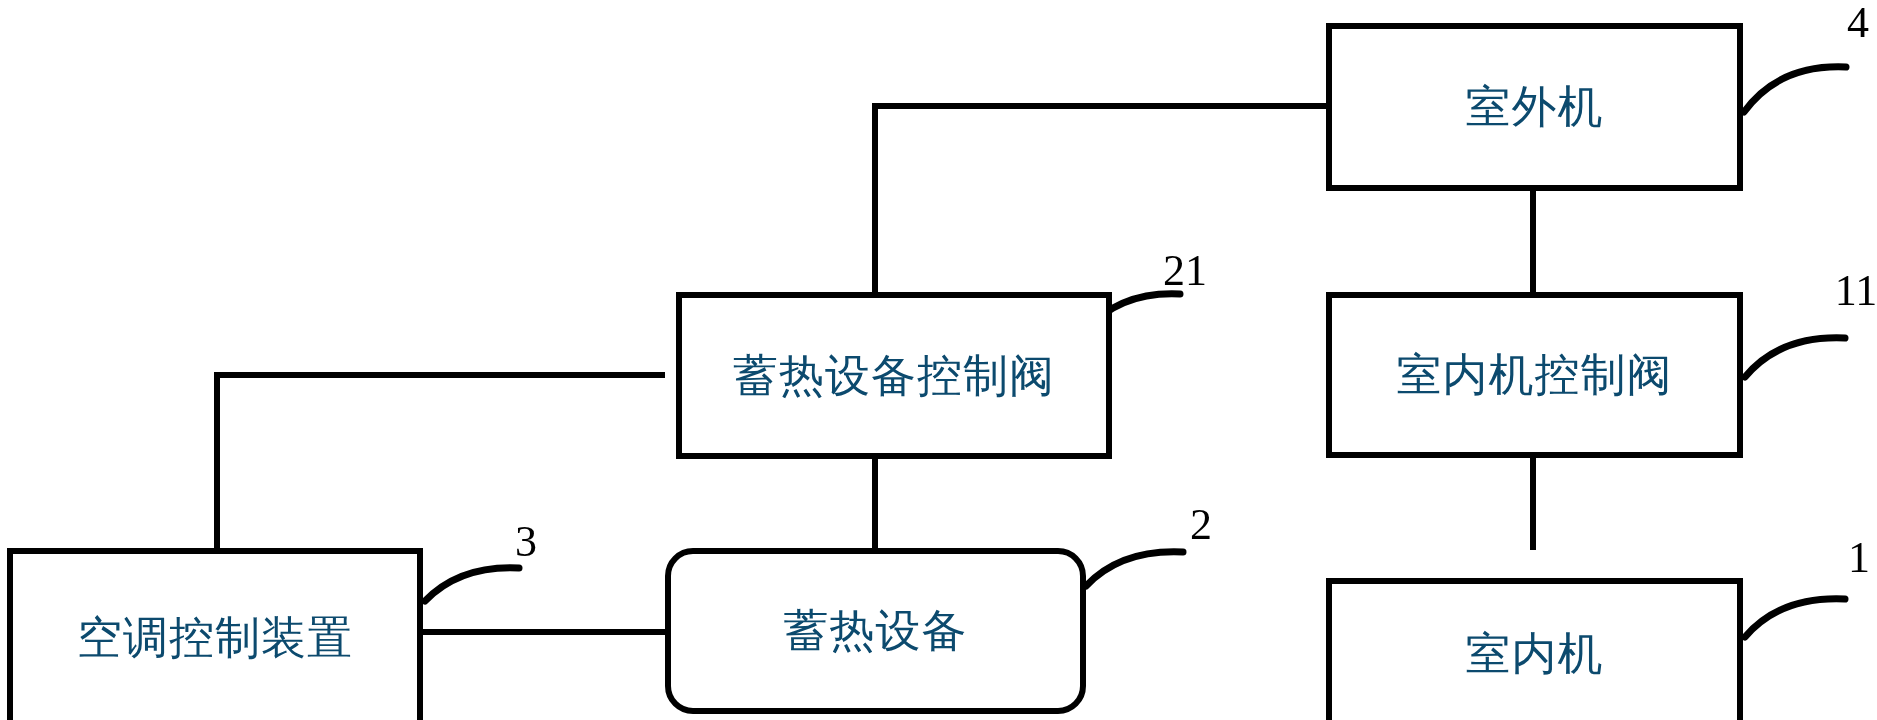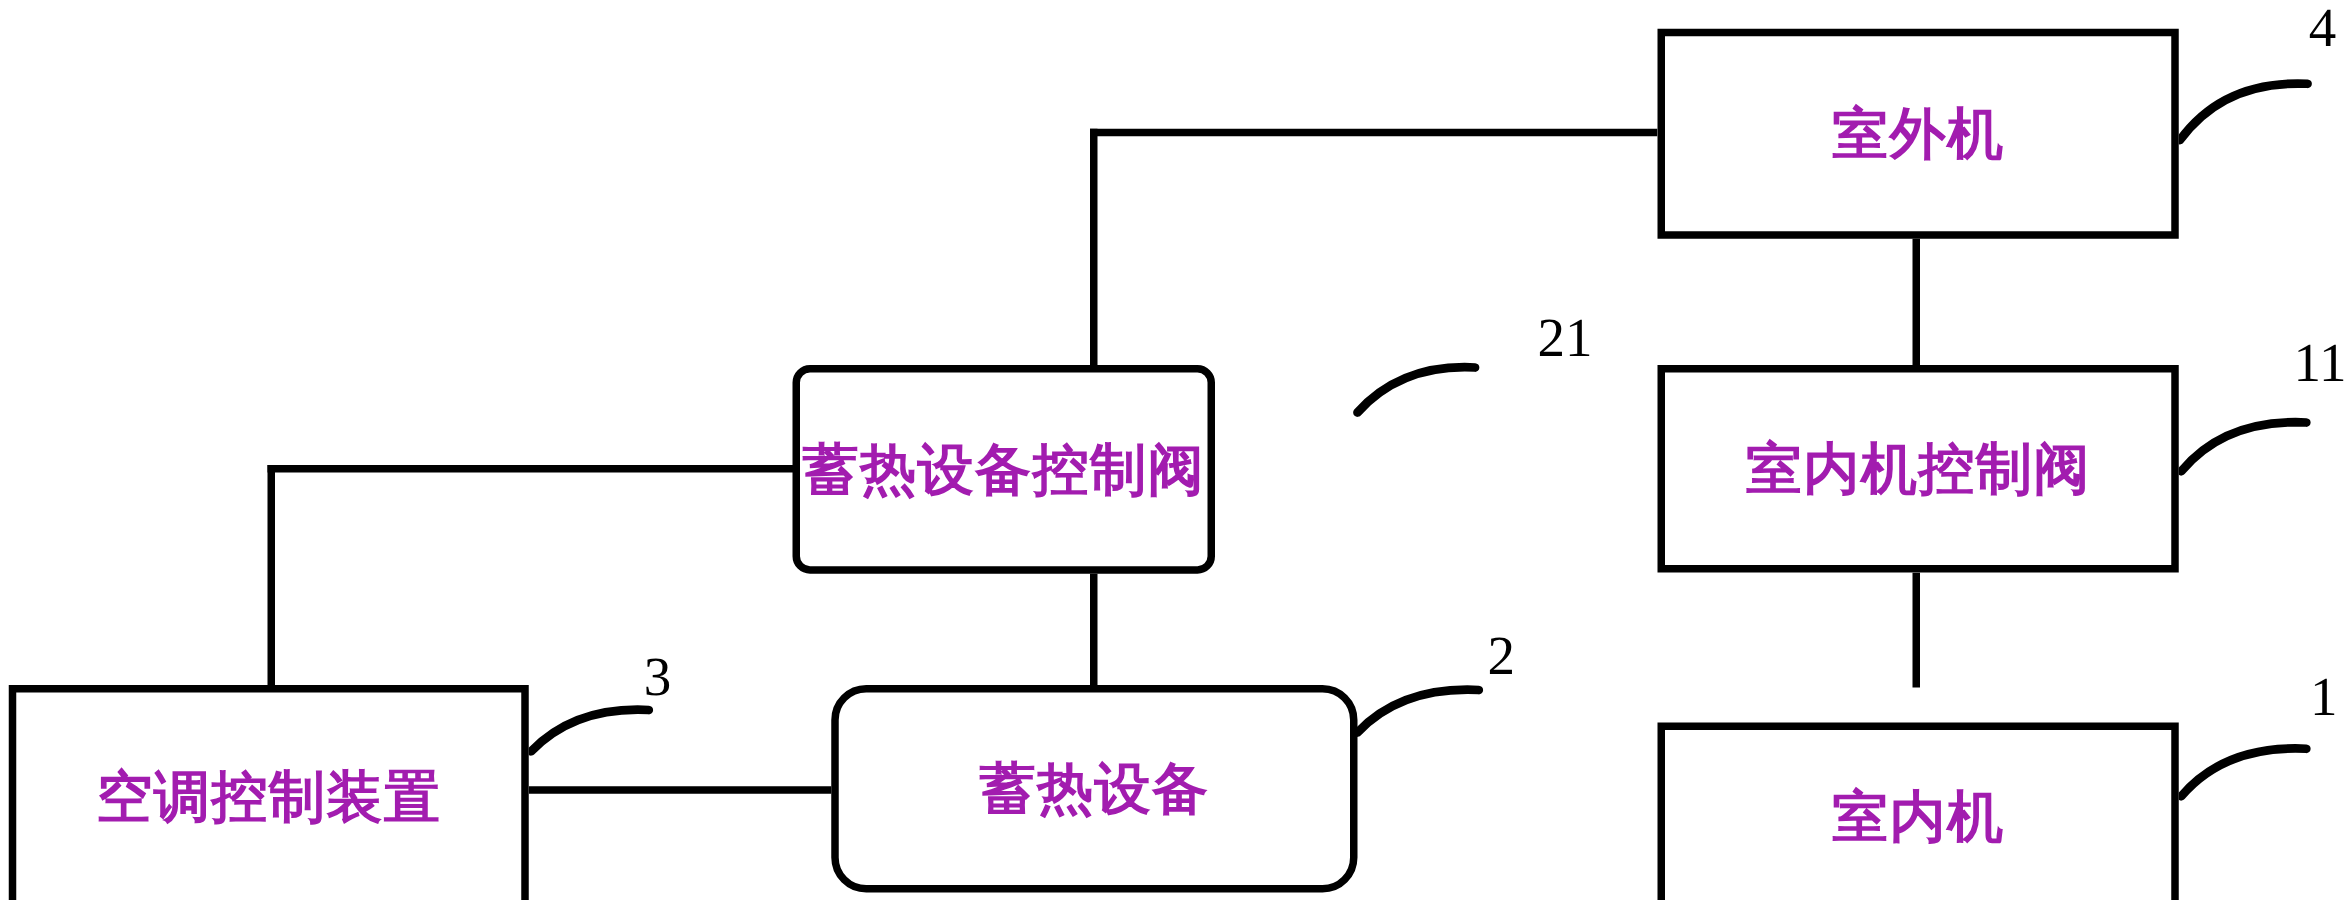--- a/index.html
+++ b/index.html
@@ -19,22 +19,22 @@
     position: absolute;
     box-sizing: border-box;
     border: 6px solid #000000;
     background: #ffffff;
     display: flex;
     align-items: center;
     justify-content: center;
   }
   .box-label {
     font-size: 45px;
-    font-weight: 700;
-    color: #a21caf;
+    font-weight: 400;
+    color: #0c4a6e;
     letter-spacing: 1px;
     white-space: nowrap;
   }
   .line {
     position: absolute;
     background: #000000;
   }
   .ref-num {
     position: absolute;
     width: 70px;
@@ -73,40 +73,40 @@
     <path d="M 1745 377 Q 1780 335 1845 338" stroke="#000000" stroke-width="7" fill="none" stroke-linecap="round"></path>
     <path d="M 425 601 Q 460 565 519 568" stroke="#000000" stroke-width="7" fill="none" stroke-linecap="round"></path>
     <path d="M 1086 586 Q 1121 549 1183 552" stroke="#000000" stroke-width="7" fill="none" stroke-linecap="round"></path>
     <path d="M 1745 637 Q 1780 596 1845 599" stroke="#000000" stroke-width="7" fill="none" stroke-linecap="round"></path>
   </svg>
 
   <div class="box" style="left:1326px; top:23px; width:417px; height:168px;">
     <span class="box-label">室外机</span>
   </div>
 
-  <div class="box" style="left:634px; top:292px; width:338px; height:167px;border-radius:14px;">
+  <div class="box" style="left:676px; top:292px; width:436px; height:167px;">
     <span class="box-label">蓄热设备控制阀</span>
   </div>
 
   <div class="box" style="left:1326px; top:292px; width:417px; height:166px;">
     <span class="box-label">室内机控制阀</span>
   </div>
 
   <div class="box" style="left:7px; top:548px; width:416px; height:180px;">
     <span class="box-label">空调控制装置</span>
   </div>
 
   <div class="box" style="left:665px; top:548px; width:421px; height:166px;border-radius:28px;">
     <span class="box-label">蓄热设备</span>
   </div>
 
   <div class="box" style="left:1326px; top:578px; width:417px; height:152px;">
     <span class="box-label">室内机</span>
   </div>
 
   <div class="ref-num" style="left:1823px; top:1px;">4</div>
-  <div class="ref-num" style="left:1217px; top:249px;text-align:center;">21</div>
+  <div class="ref-num" style="left:1150px; top:249px;text-align:center;">21</div>
   <div class="ref-num" style="left:1821px; top:269px;">11</div>
   <div class="ref-num" style="left:491px; top:520px;">3</div>
   <div class="ref-num" style="left:1166px; top:503px;">2</div>
   <div class="ref-num" style="left:1824px; top:536px;">1</div>
 
 </div>
 
 </body></html>

